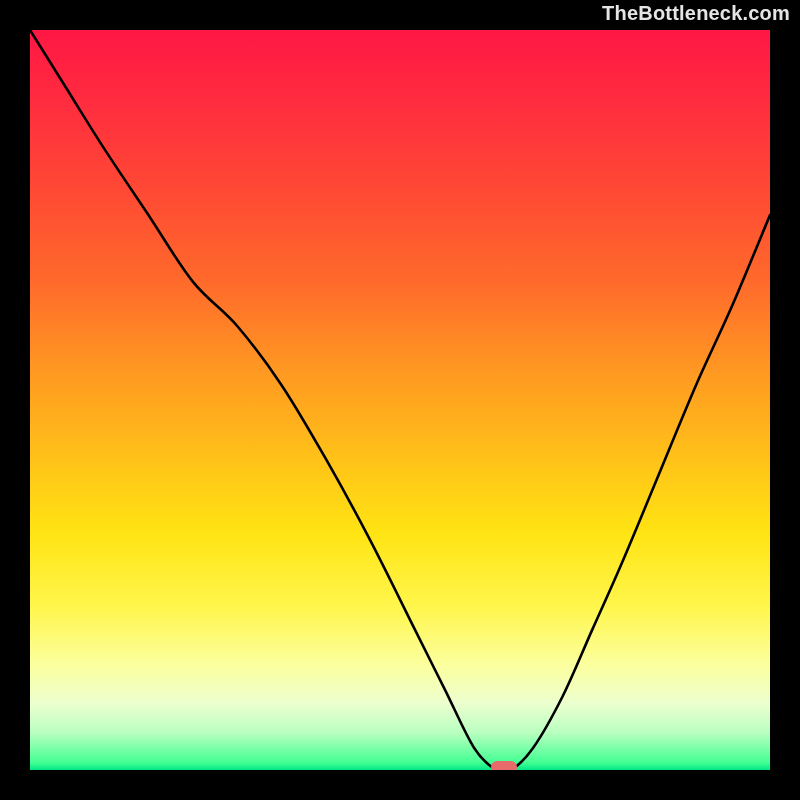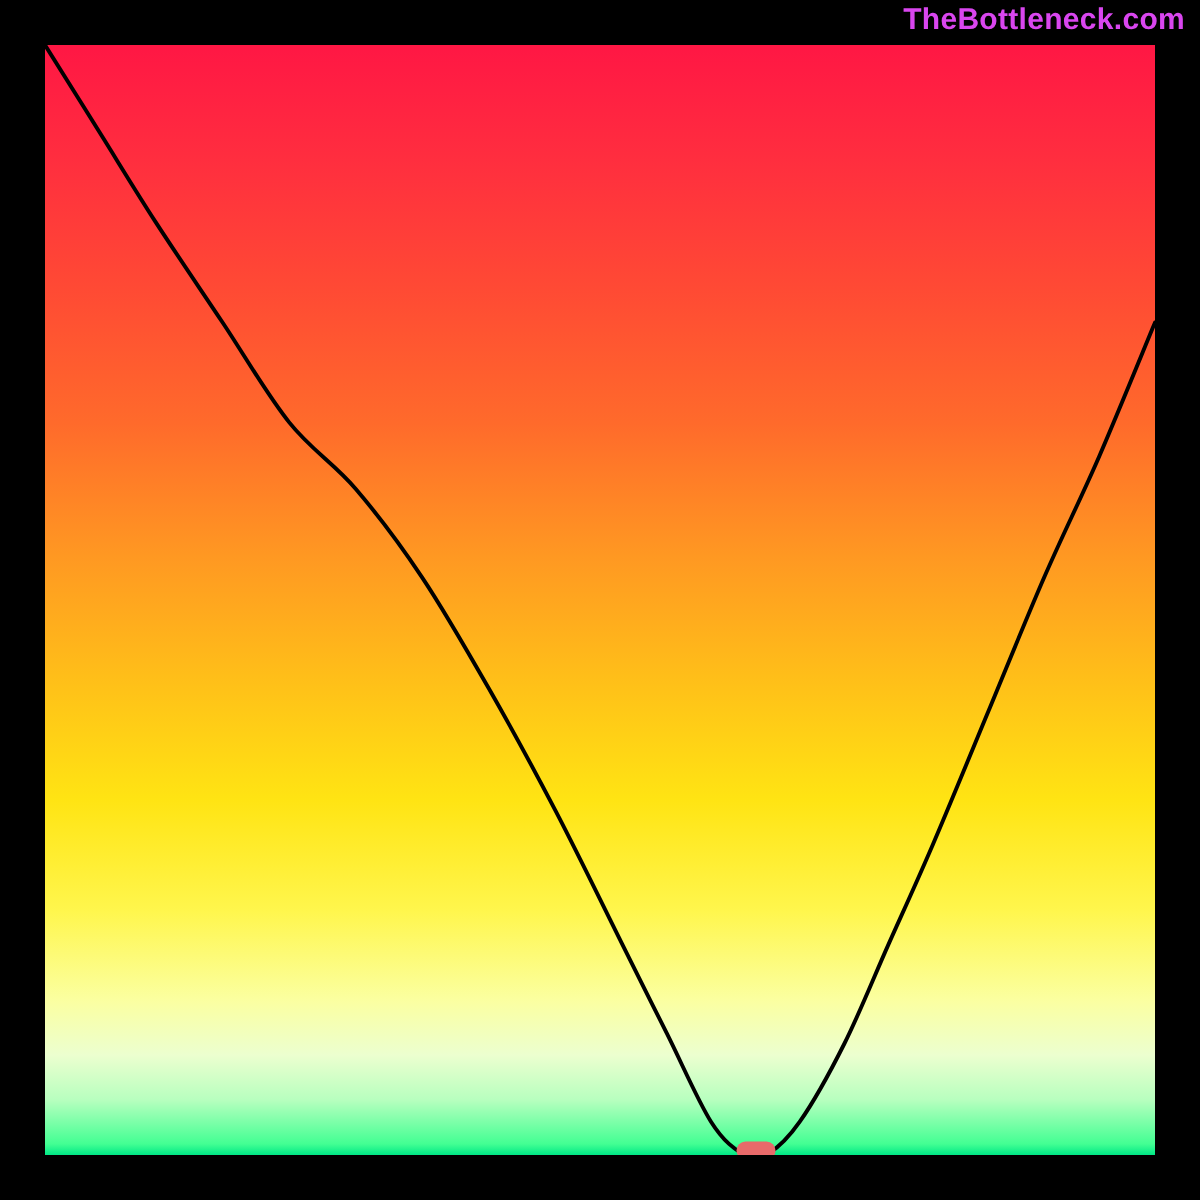--- a/index.html
+++ b/index.html
@@ -14,21 +14,21 @@
   .frame {
     position: relative;
     width: 800px;
     height: 800px;
     background: #000;
   }
   .watermark {
     position: absolute;
     top: 2px;
     right: 10px;
-    color: #d946ef;
+    color: #e5e5e5;
     font-size: 20px;
     font-weight: 600;
     letter-spacing: 0.2px;
     z-index: 5;
   }
   .plot-area {
     position: absolute;
     left: 30px;
     top: 30px;
     width: 740px;

